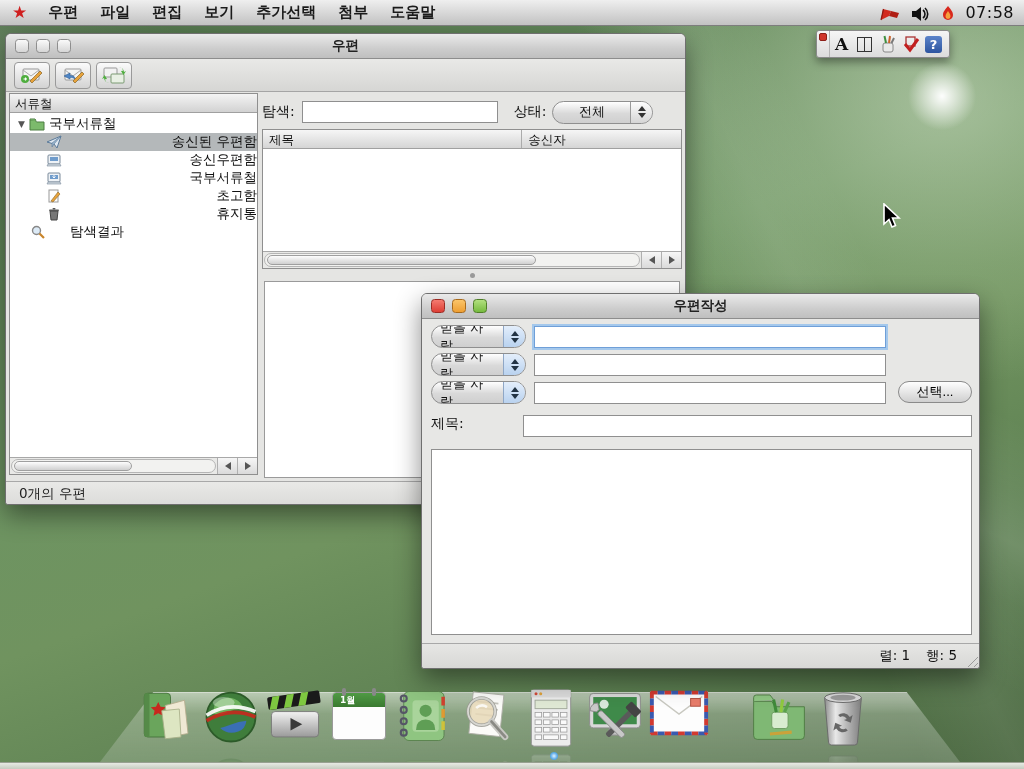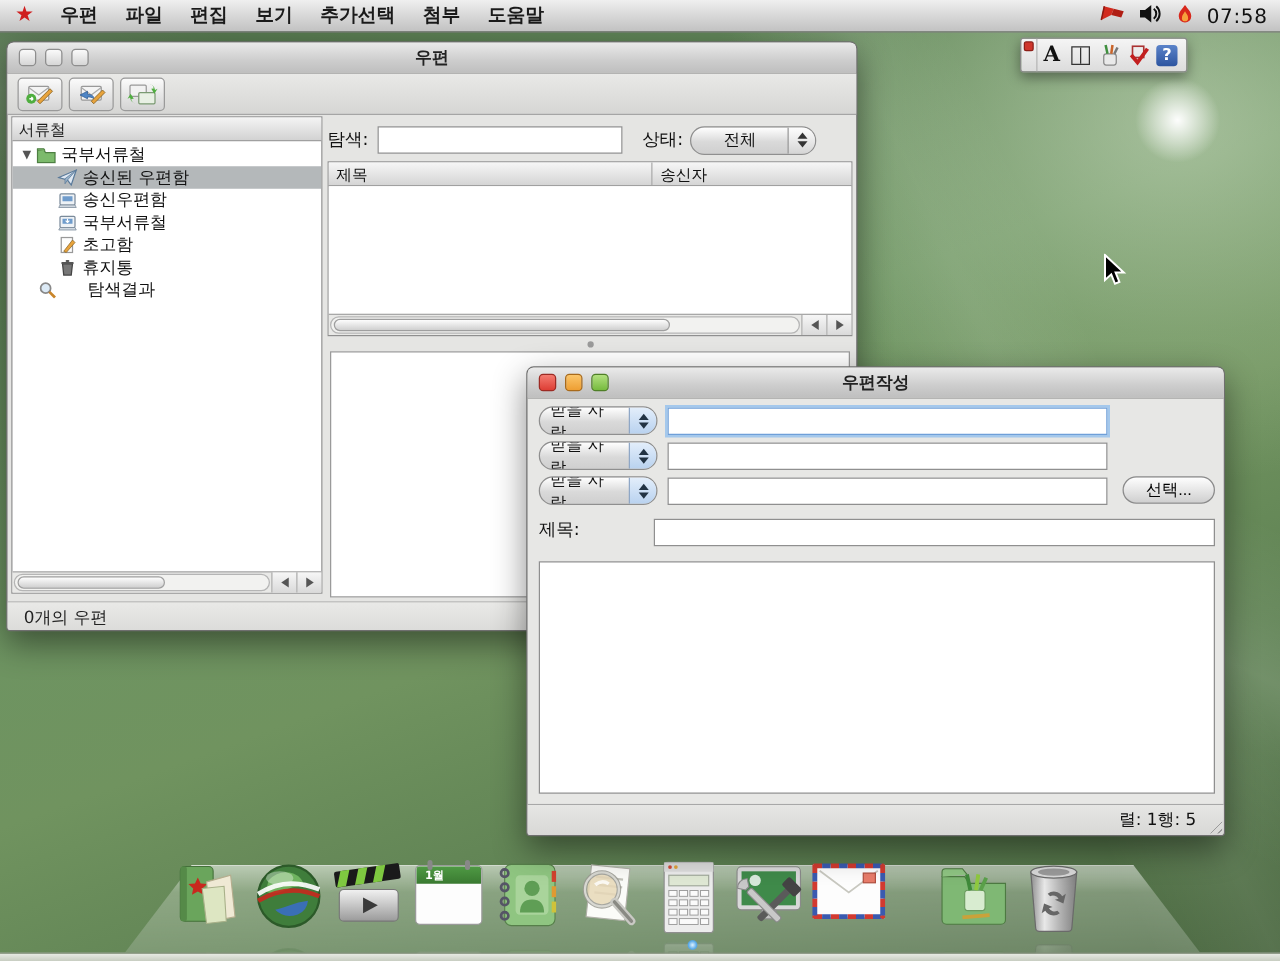--- a/index.html
+++ b/index.html
@@ -16,21 +16,21 @@
       linear-gradient(245deg, transparent 20%, rgba(255,255,255,.08) 26%, transparent 33%),
       linear-gradient(160deg, #50714a 0%, #618659 22%, #6d9462 42%, #70935f 58%, #5d8052 78%, #49663f 100%);
   }
 
   
   #menubar { position:absolute; left:0; top:0; width:1024px; height:26px; z-index:6;
     background:linear-gradient(#efefef,#cfcfcf 70%,#c2c2c2); border-bottom:1px solid #7d7d7d;
     display:flex; align-items:center; }
   .mb-star { color:#cf1f1f; font-size:17px; margin:0 10px 0 12px; line-height:1; }
   .mb-item { padding:0 11px; font-size:15px; font-weight:600; color:#1a1a1a; height:26px; line-height:25px; }
-  #tray { margin-left:auto; display:flex; align-items:flex-start; gap:10px; padding-right:10px; }
+  #tray { margin-left:auto; display:flex; align-items:flex-end; gap:10px; padding-right:10px; }
   .tray-ic { display:flex; align-items:center; }
   #clock { font-size:16px; color:#111; letter-spacing:.5px; }
 
   
   .window { position:absolute; border:1px solid #6f6f6f; border-radius:6px 6px 3px 3px;
     background:#e5e5e3; box-shadow:0 10px 26px rgba(0,0,0,.45); }
   .titlebar { position:relative; height:25px; border-radius:5px 5px 0 0; border-bottom:1px solid #8d8d8d;
     background:linear-gradient(#eaeaea,#cdcdcd 60%,#bfbfbf); display:flex; align-items:center; }
   .title { position:absolute; left:0; right:0; text-align:center; font-size:13.5px; font-weight:600; color:#222; }
   .winbtns { display:flex; gap:7px; margin-left:9px; z-index:1; }
@@ -65,21 +65,21 @@
   #mail-content { position:absolute; left:0; right:0; top:58px; bottom:23px; }
   #sidebar { position:absolute; left:3px; top:1px; width:249px; bottom:6px;
     border:1px solid #8f8f8f; background:#fff; display:flex; flex-direction:column; }
   #sidebar-header { height:19px; background:linear-gradient(#f4f4f4,#d2d2d2); border-bottom:1px solid #a0a0a0;
     font-size:12.5px; padding:2px 0 0 5px; color:#222; }
   #tree { flex:1; overflow:hidden; padding-top:2px; }
   .tree-row { display:flex; align-items:center; height:18px; font-size:13.5px; white-space:nowrap; }
   .tree-row.selected { background:#b4b8ba; }
   .disclosure { width:11px; margin-left:8px; font-size:9px; color:#555; }
   .ticon { width:16px; height:14px; margin-right:4px; display:inline-flex; }
-  .ind1 { padding-left:36px; } .ind2 { padding-left:20px;gap:20px; }
+  .ind1 { padding-left:36px;justify-content:space-between; } .ind2 { padding-left:20px;gap:20px; }
 
   .hscroll { height:17px; border-top:1px solid #a8a8a8; background:#e9e9e7; display:flex; align-items:stretch; }
   .hs-track { flex:1; position:relative; margin:1px; border:1px solid #b5b5b5; border-radius:8px; background:#f2f2f0; }
   .hs-thumb { position:absolute; left:2px; top:1px; bottom:1px; width:58%; border-radius:7px;
     border:1px solid #9f9f9f; background:linear-gradient(#fdfdfd,#d0d0d0); }
   .hs-btn { width:20px; border-left:1px solid #b0b0b0; display:flex; align-items:center; justify-content:center;
     background:linear-gradient(#f6f6f6,#dadada); }
   .tri-left { width:0; height:0; border-top:4px solid transparent; border-bottom:4px solid transparent; border-right:6px solid #555; }
   .tri-right{ width:0; height:0; border-top:4px solid transparent; border-bottom:4px solid transparent; border-left:6px solid #555; }
 
@@ -112,21 +112,21 @@
   .to-dd { width:95px; }
   .to-input { width:352px; margin-left:8px; }
   #select-btn { position:absolute; left:476px; width:74px; height:22px; border-radius:11px;
     border:1px solid #8a8a8a; background:linear-gradient(#fefefe,#cfcfcf); font-size:13px; text-align:center;
     line-height:20px; }
   #subject-input { position:absolute; left:101px; width:449px; }
   #compose-body { position:absolute; left:9px; top:155px; width:541px; height:186px;
     border:1px solid #8f8f8f; background:#fff; resize:none; font-family:inherit; }
   #compose-status { position:absolute; left:0; right:0; bottom:0; height:25px; border-top:1px solid #a8a8a8;
     background:linear-gradient(#e6e6e4,#d8d8d6); display:flex; align-items:center; justify-content:flex-end;
-    padding-right:22px; font-size:13.5px; border-radius:0 0 3px 3px; }
+    gap:16px; padding-right:22px; font-size:13.5px; border-radius:0 0 3px 3px; }
   #resize-grip { position:absolute; right:1px; bottom:1px; width:13px; height:13px;
     background:repeating-linear-gradient(135deg, transparent 0 3px, #9a9a9a 3px 4px);
     clip-path:polygon(100% 0, 100% 100%, 0 100%); border-radius:0 0 3px 0; }
 
   
   #palette { position:absolute; left:816px; top:30px; width:134px; height:28px; z-index:3;
     border:1px solid #8a8a8a; border-radius:3px; background:linear-gradient(#f5f5f5,#dcdcdc);
     box-shadow:0 4px 10px rgba(0,0,0,.4); display:flex; align-items:center; }
   #palette-strip { width:13px; height:100%; border-right:1px solid #b5b5b5; position:relative; }
   #palette-close { position:absolute; left:2px; top:2px; width:8px; height:8px; border-radius:2px;

